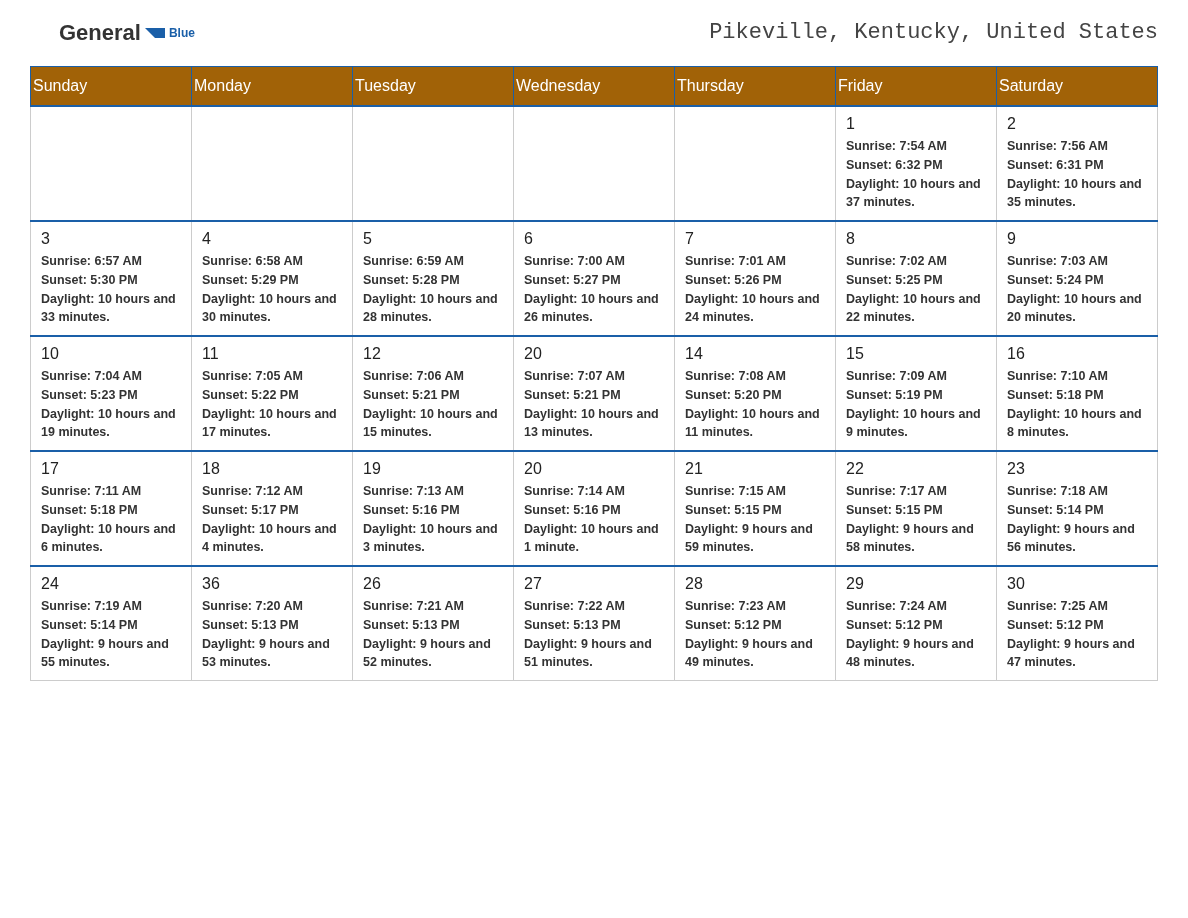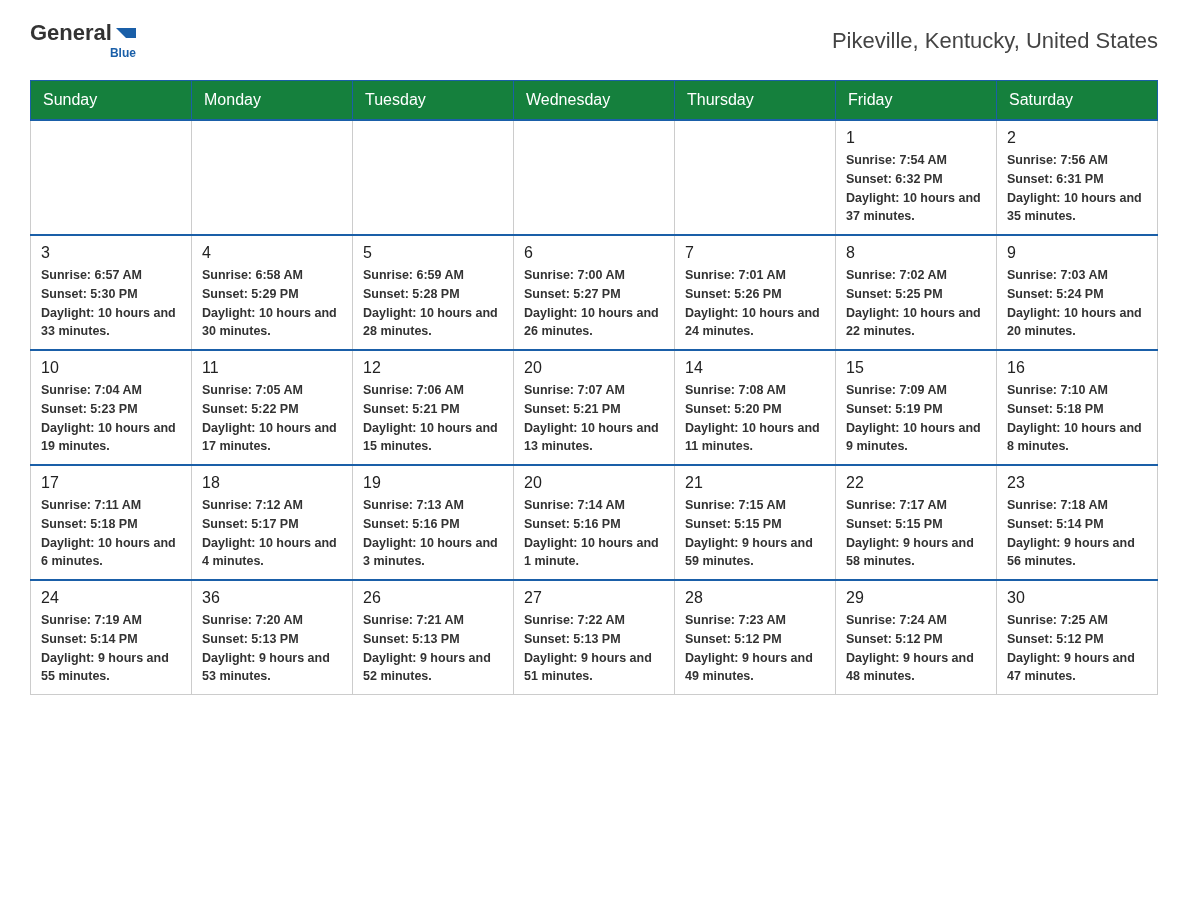--- a/index.html
+++ b/index.html
@@ -11,22 +11,22 @@
       padding: 20px 30px;
     }
     .header {
       display: flex;
       justify-content: space-between;
       align-items: flex-start;
       margin-bottom: 20px;
     }
     .logo {
       display: flex;
-      flex-direction: column;
-      align-items: flex-end;
+      align-items: center;
+      margin-left: 29px;
     }
     .logo-text {
       font-size: 22px;
       font-weight: bold;
       color: #333;
       display: flex;
       align-items: center;
       gap: 2px;
     }
     .logo-general { color: #333; }
@@ -50,31 +50,32 @@
     }
     .main-title {
       font-size: 52px;
       font-weight: bold;
       color: #222;
       line-height: 1.1;
     }
     .subtitle {
       font-size: 22px;
       color: #444;
-      margin-top: 8px;
+      margin-top: 0;
+      font-family: Liberation Mono, monospace;
     }
     .calendar {
       width: 100%;
       border-collapse: collapse;
       border: 1px solid #ccc;
     }
     .calendar th {
-      background: #15803d;
+      background: #a16207;
       color: #fff;
-      padding: 10px 12px;
+      padding: 10px 2px;
       text-align: left;
       font-size: 16px;
       font-weight: normal;
       border: 1px solid #1a5fa8;
     }
     .calendar td {
       vertical-align: top;
       padding: 8px 10px;
       border: 1px solid #ccc;
       width: 14.28%;

